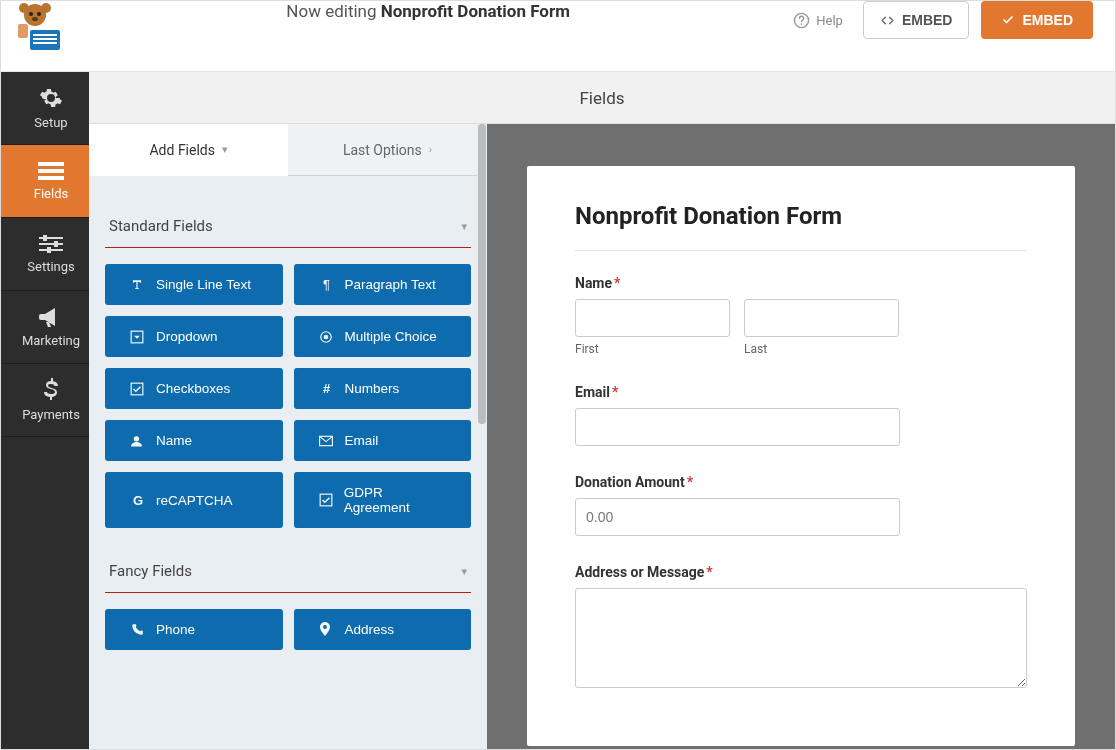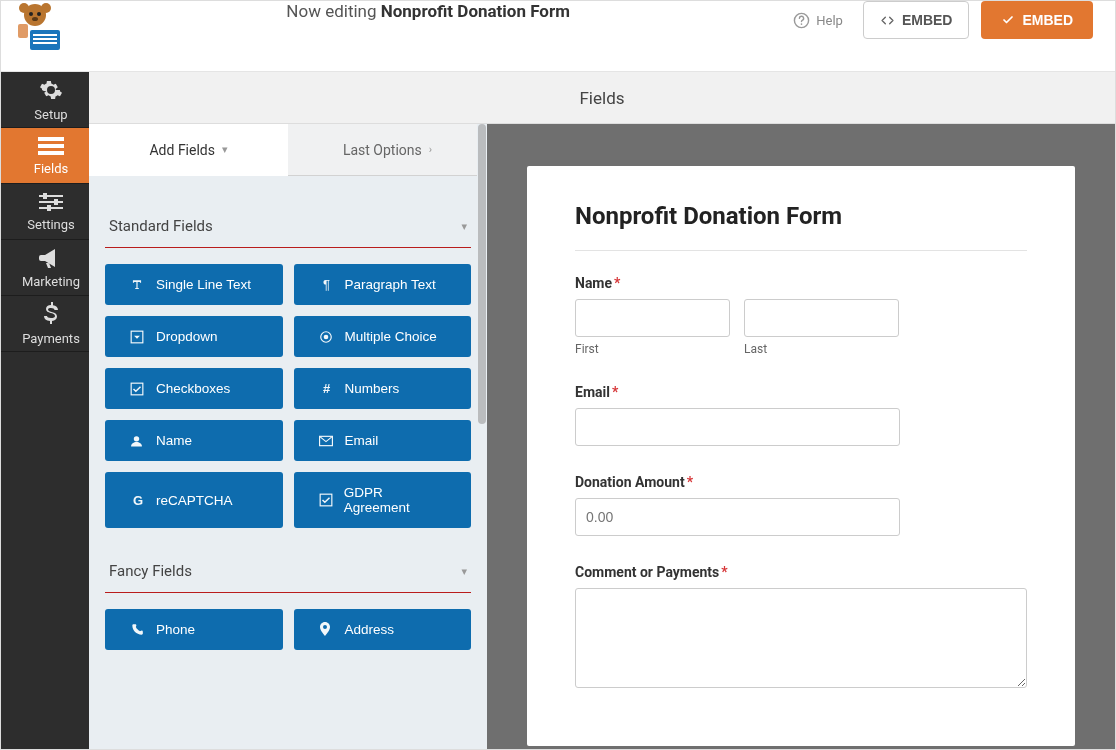--- a/index.html
+++ b/index.html
@@ -11,21 +11,21 @@
 .header-center { flex: 1; text-align: center; font-size: 17px; color: #555; }
 .header-center .bold { font-weight: 700; color: #333; }
 .header-right { display: flex; align-items: center; gap: 12px; }
 .help-link { color: #888; font-size: 13px; display: flex; align-items: center; gap: 6px; cursor: pointer; margin-right: 8px; }
 .embed-btn { background: #fff; border: 1px solid #ccc; border-radius: 4px; padding: 10px 16px; font-size: 14px; color: #555; font-weight: 600; cursor: pointer; display: flex; align-items: center; gap: 7px; }
 .save-btn { background: #e27730; border: none; border-radius: 4px; padding: 11px 20px; font-size: 14px; color: #fff; font-weight: 700; cursor: pointer; display: flex; align-items: center; gap: 7px; }
 
 
 .main { display: flex; height: calc(750px - 73px); }
 .sidebar { width: 88px; background: #2d2d2d; display: flex; flex-direction: column; }
-.sidebar-item { height: 56px; display: flex; flex-direction: column; align-items: center; justify-content: center; gap: 5px; color: #ddd; cursor: pointer; font-size: 13px; border-bottom: 1px solid #1d1d1d; padding-left: 12px; }
+.sidebar-item { height: 73px; display: flex; flex-direction: column; align-items: center; justify-content: center; gap: 5px; color: #ddd; cursor: pointer; font-size: 13px; border-bottom: 1px solid #1d1d1d; padding-left: 12px; }
 .sidebar-item.active { background: #e27730; color: #fff; }
 .sidebar-item .sb-icon { font-size: 22px; }
 
 
 .content { flex: 1; display: flex; flex-direction: column; background: #f5f5f5; }
 .content-header { height: 52px; display: flex; align-items: center; justify-content: center; font-size: 17px; color: #444; border-bottom: 1px solid #ddd; background: #f1f1f1; }
 .content-body { flex: 1; display: flex; overflow: hidden; }
 
 
 .left-panel { width: 398px; background: #e9eef2; position: relative; display: flex; flex-direction: column; gap: 11px; }
@@ -302,20 +302,20 @@
           </div>
           <div class="form-field">
             <label class="field-label"><span>Email</span><span class="req">*</span></label>
             <input class="text-input full-input" type="text" style="">
           </div>
           <div class="form-field">
             <label class="field-label"><span>Donation Amount</span><span class="req">*</span></label>
             <input class="text-input full-input" type="text" placeholder="0.00" style="">
           </div>
           <div class="form-field">
-            <label class="field-label"><span>Comment or Payments</span><span class="req">*</span></label>
+            <label class="field-label"><span>Address or Message</span><span class="req">*</span></label>
             <textarea class="text-input" style=""></textarea>
           </div>
         </div>
       </div>
     </div>
   </div>
 </div>
 
 </body></html>

